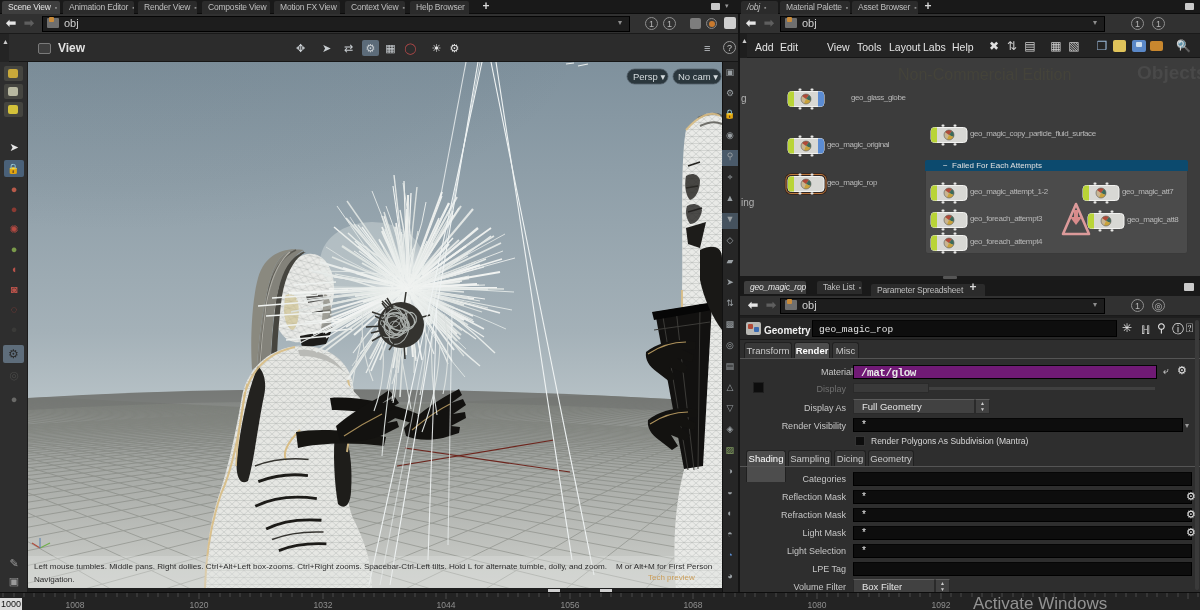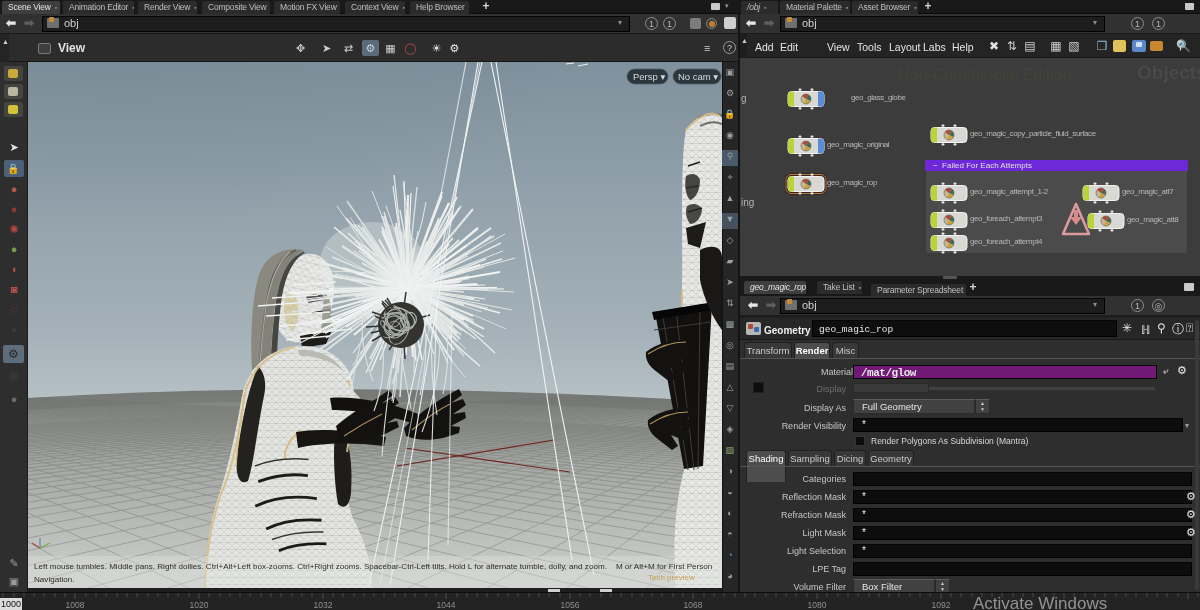--- a/index.html
+++ b/index.html
@@ -743,21 +743,21 @@
 <div class="abs" style="left:1132px;top:40px;width:14px;height:12px;background:#5a88c8;border-radius:2px;"></div>
 <div class="abs" style="left:1136px;top:42px;width:6px;height:5px;background:#cfe0f0;border-radius:1px;"></div>
 <div class="abs" style="left:1150px;top:41px;width:13px;height:10px;background:#c8872e;border-radius:2px;"></div>
 <div class="abs" style="left:1176px;top:38px;color:#d8d8d8;font-size:12px;">⚲</div>
 <div class="abs" style="left:740px;top:58px;width:460px;height:218px;background:#3c3c3c;overflow:hidden;" id="net">
 <div class="abs" style="left:158px;top:8px;color:#44433a;font-size:16px;">Non-Commercial Edition</div>
 <div class="abs" style="left:397px;top:4px;color:#494949;font-size:19px;font-weight:bold;">Objects</div>
 <div class="abs" style="left:1px;top:35px;color:#b2b2b2;font-size:10px;">g</div>
 <div class="abs" style="left:1px;top:139px;color:#b2b2b2;font-size:10px;">ing</div>
 <div class="abs" style="left:185px;top:102px;width:263px;height:94px;background:#4b4b4b;border:1px solid #3a3a3a;border-radius:3px;"></div>
-<div class="abs" style="left:185px;top:102px;width:263px;height:11px;background:#6d28d9;border-radius:2px 2px 0 0;color:#e0e0e0;font-size:8px;line-height:11px;padding-left:8px;">−&nbsp; Failed For Each Attempts</div>
+<div class="abs" style="left:185px;top:102px;width:263px;height:11px;background:#0c4a6e;border-radius:2px 2px 0 0;color:#e0e0e0;font-size:8px;line-height:11px;padding-left:18px;">−&nbsp; Failed For Each Attempts</div>
 <svg class="abs" style="left:0;top:0;" width="460" height="218" viewBox="0 0 460 218">
       <rect x="48" y="33.5" width="36" height="15" rx="3.5" fill="#d8d8d4" stroke="#f2f2f0" stroke-width="1"></rect>
       <path d="M48,37.0 a3.5,3.5 0 0 1 3.5,-3.5 l2.5,0 l0,15 l-2.5,0 a3.5,3.5 0 0 1 -3.5,-3.5 Z" fill="#b9d437"></path>
       <path d="M84,37.0 a3.5,3.5 0 0 0 -3.5,-3.5 l-2.5,0 l0,15 l2.5,0 a3.5,3.5 0 0 0 3.5,-3.5 Z" fill="#5b8cd3"></path>
       <circle cx="66" cy="41.0" r="5" fill="#c9b590"></circle>
       <path d="M66,41.0 L62,38.0 A5,5 0 0 1 69,37.0 Z" fill="#b04a38"></path>
       <path d="M66,41.0 L69,37.0 A5,5 0 0 1 70.5,43.0 Z" fill="#3a6a5a"></path>
       <path d="M66,41.0 L70.5,43.0 A5,5 0 0 1 64,45.5 Z" fill="#c9a23a"></path>
       <circle cx="66" cy="41.0" r="5" fill="none" stroke="#6a6a66" stroke-width="0.7"></circle>
       <rect x="58.5" y="30.5" width="3" height="2.2" rx="1" fill="#e8e8e6"></rect>
@@ -866,21 +866,21 @@
 <div class="nlab" style="left:382px;top:129px;">geo_magic_att7</div>
 <div class="nlab" style="left:230px;top:156px;">geo_foreach_attempt3</div>
 <div class="nlab" style="left:387px;top:157px;">geo_magic_att8</div>
 <div class="nlab" style="left:230px;top:179px;">geo_foreach_attempt4</div>
 </div>
 <div class="abs" style="left:740px;top:276px;width:460px;height:4px;background:#1a1a1a;"></div>
 <div class="abs" style="left:943px;top:276px;width:14px;height:3px;background:#555;border-radius:1px;"></div>
 <div class="abs" style="left:740px;top:280px;width:460px;height:16px;background:#191919;"></div>
 <div class="tab act" style="top:281px;left:744px;width:62px;font-style:italic;">geo_magic_rop</div>
 <div class="tab" style="top:281px;left:817px;width:45px;">Take List<span class="x">▪</span></div>
-<div class="tab" style="top:284px;left:871px;width:95px;">Parameter Spreadsheet</div>
+<div class="tab" style="top:284px;left:871px;width:114px;">Parameter Spreadsheet</div>
 <div class="abs" style="left:966px;top:280px;width:14px;height:14px;color:#d8d8d8;font-size:12px;font-weight:bold;line-height:14px;text-align:center;">+</div>
 <div class="abs" style="left:1184px;top:283px;width:10px;height:8px;background:#c9c9c9;border-radius:1px;"></div>
 <div class="abs" style="left:740px;top:296px;width:460px;height:20px;background:#313131;border-bottom:1px solid #1a1a1a;"></div>
 <div class="abs" style="left:748px;top:298px;color:#e6e6e6;font-size:12px;font-weight:bold;">⬅</div>
 <div class="abs" style="left:766px;top:298px;color:#5f5f5f;font-size:12px;font-weight:bold;">➡</div>
 <div class="fld" style="left:780px;top:298px;width:325px;height:16px;background:#1d1d1d;"></div>
 <div class="abs" style="left:785px;top:300px;width:12px;height:10px;background:#6f6f6f;border-radius:1px;"></div>
 <div class="abs" style="left:787px;top:299px;width:5px;height:5px;background:#c98b3a;border-radius:1px;"></div>
 <div class="abs" style="left:802px;top:299px;color:#cfcfcf;font-size:11px;">obj</div>
 <div class="abs" style="left:1093px;top:300px;color:#8d8d8d;font-size:8px;">▾</div>

